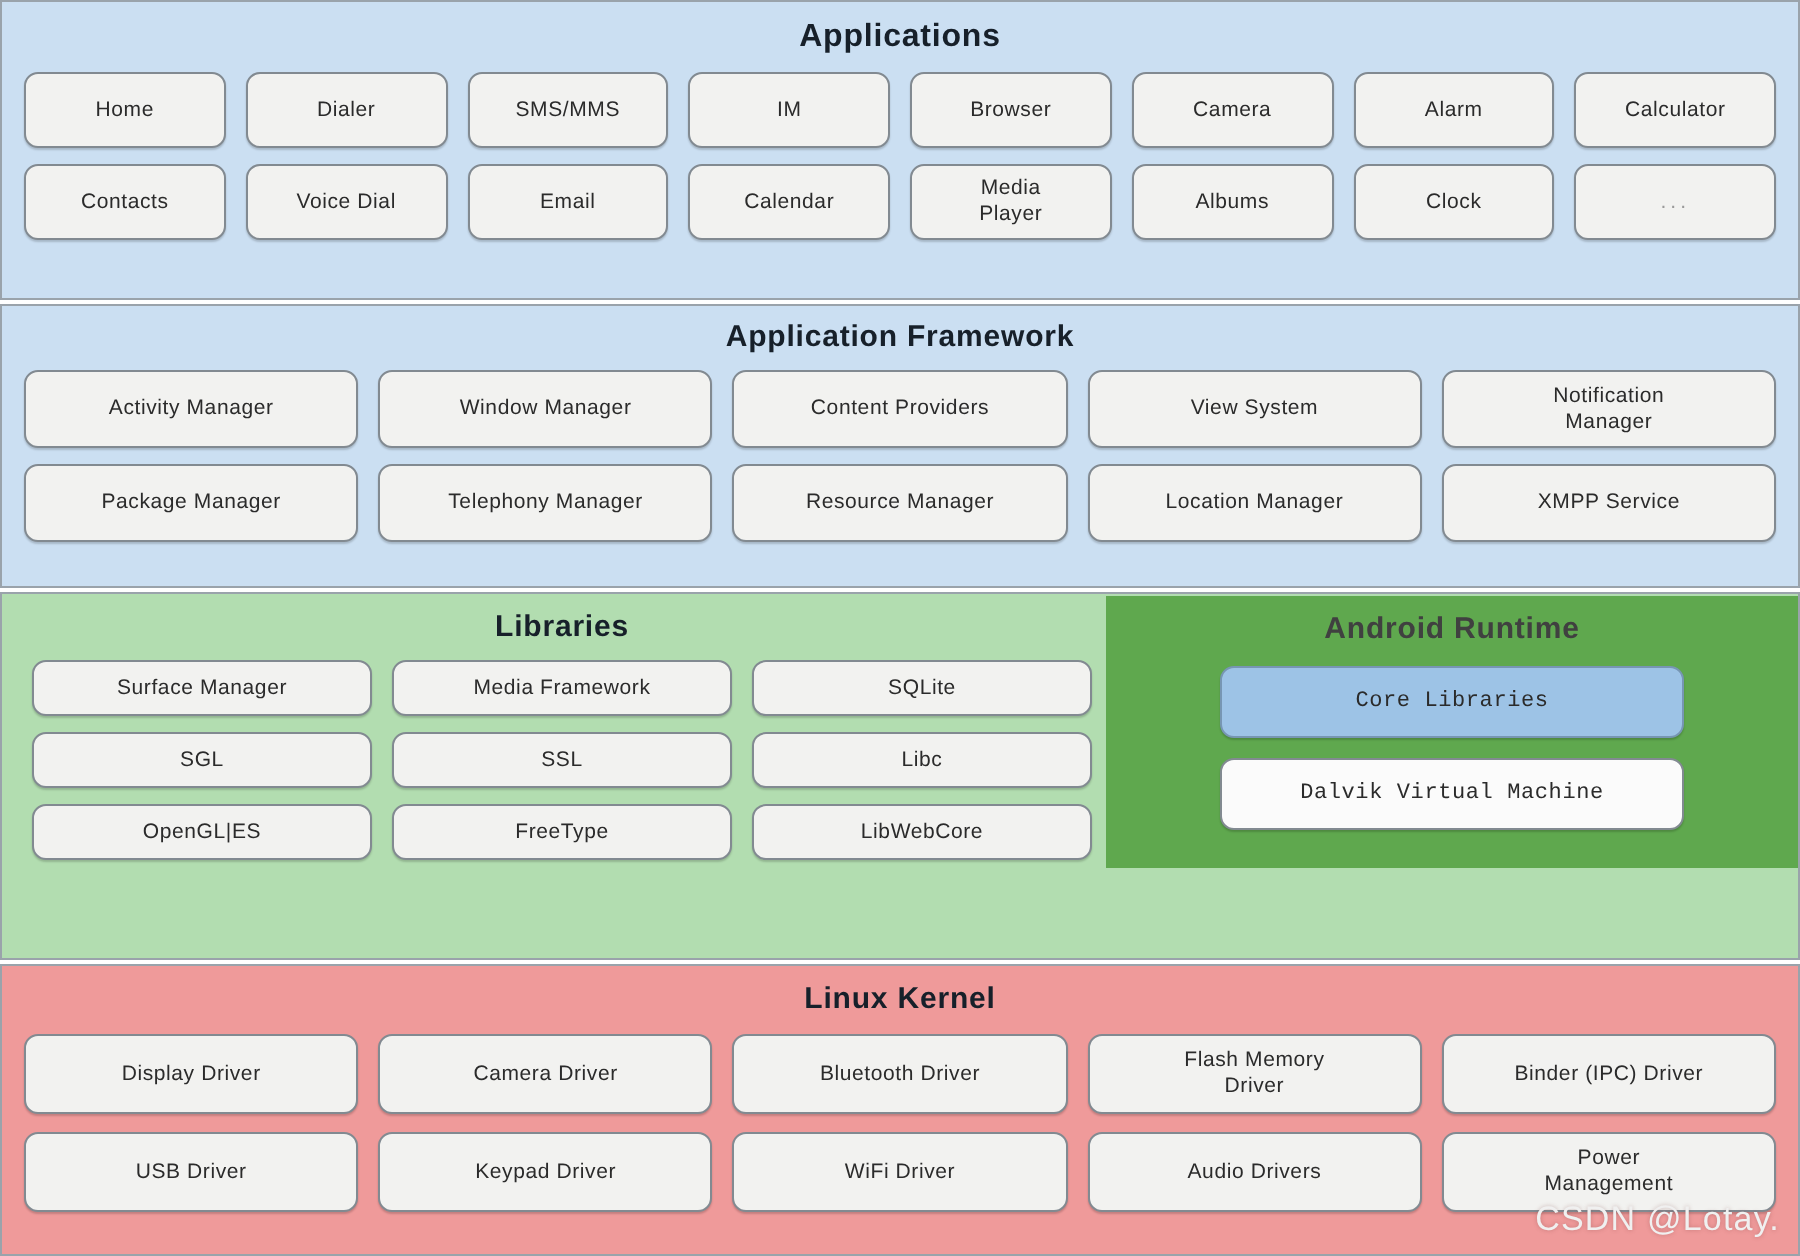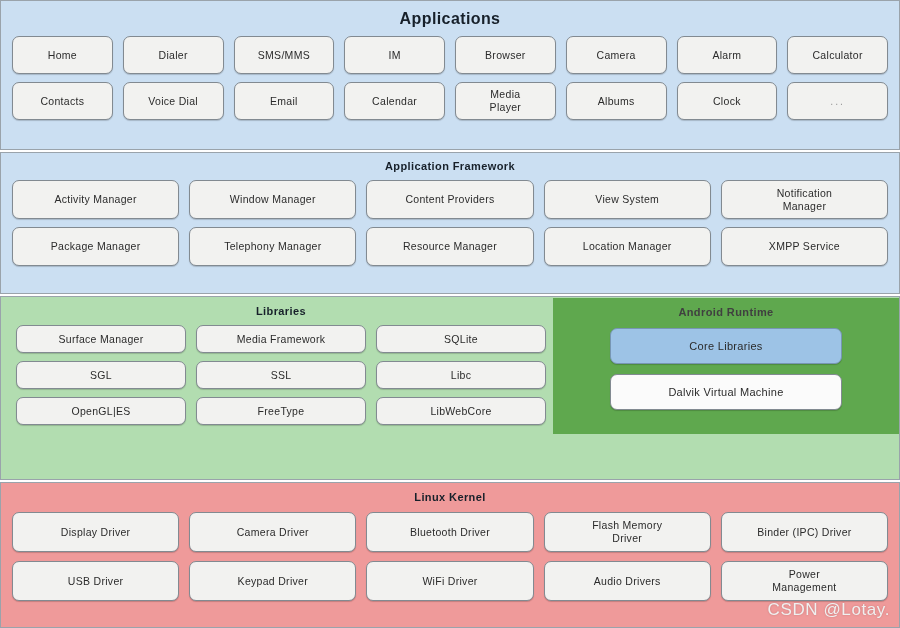--- a/index.html
+++ b/index.html
@@ -24,21 +24,21 @@
     position: absolute;
     left: 0;
     width: 900px;
     border: 1px solid #9aa3ab;
     overflow: hidden;
   }
 
   .layer-title {
     width: 100%;
     text-align: center;
-    font-size: 11px;
+    font-size: 15px;
     font-weight: bold;
     color: #17202a;
     letter-spacing: 0.4px;
   }
 
   .row {
     display: flex;
     width: 100%;
   }
 
@@ -112,21 +112,21 @@
   #runtime-panel {
     position: absolute;
     left: 552px;
     top: 1px;
     width: 347px;
     height: 136px;
     background: #5fa84e;
     border-right: 1px solid #9aa3ab;
   }
   #runtime-panel .layer-title { margin-top: 8px; color: #404040; }
-  #runtime-panel .row { margin-top: 10px; padding: 0 52px; }
+  #runtime-panel .row { margin-top: 10px; padding: 0 52px; font-family: Liberation Mono, monospace; }
   #runtime-panel .box { height: 36px; font-size: 11px; }
   #runtime-panel .box.core {
     background: #9dc3e6;
     border-color: #7796b3;
   }
   #runtime-panel .box.dalvik {
     background: #fbfbfb;
   }
 
   

